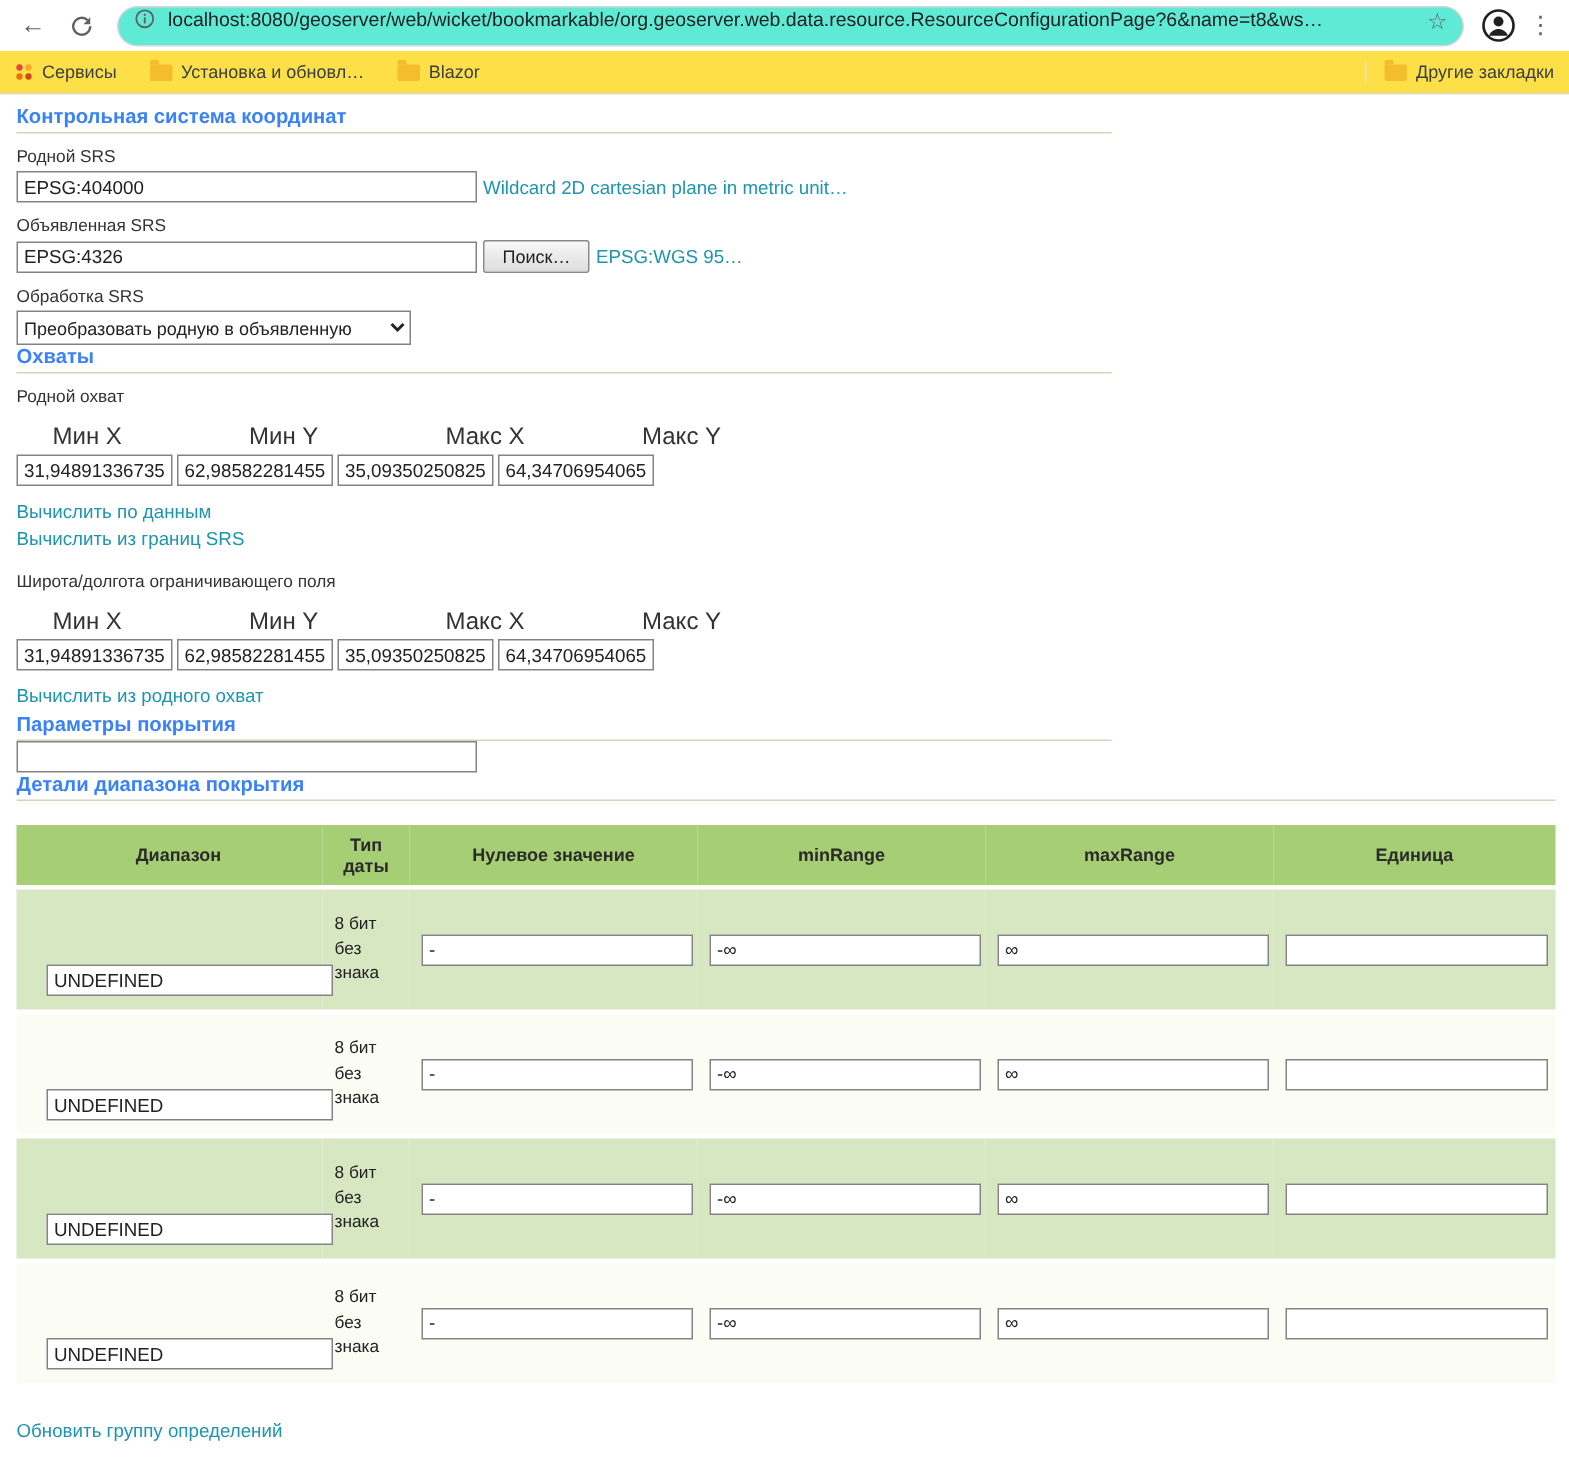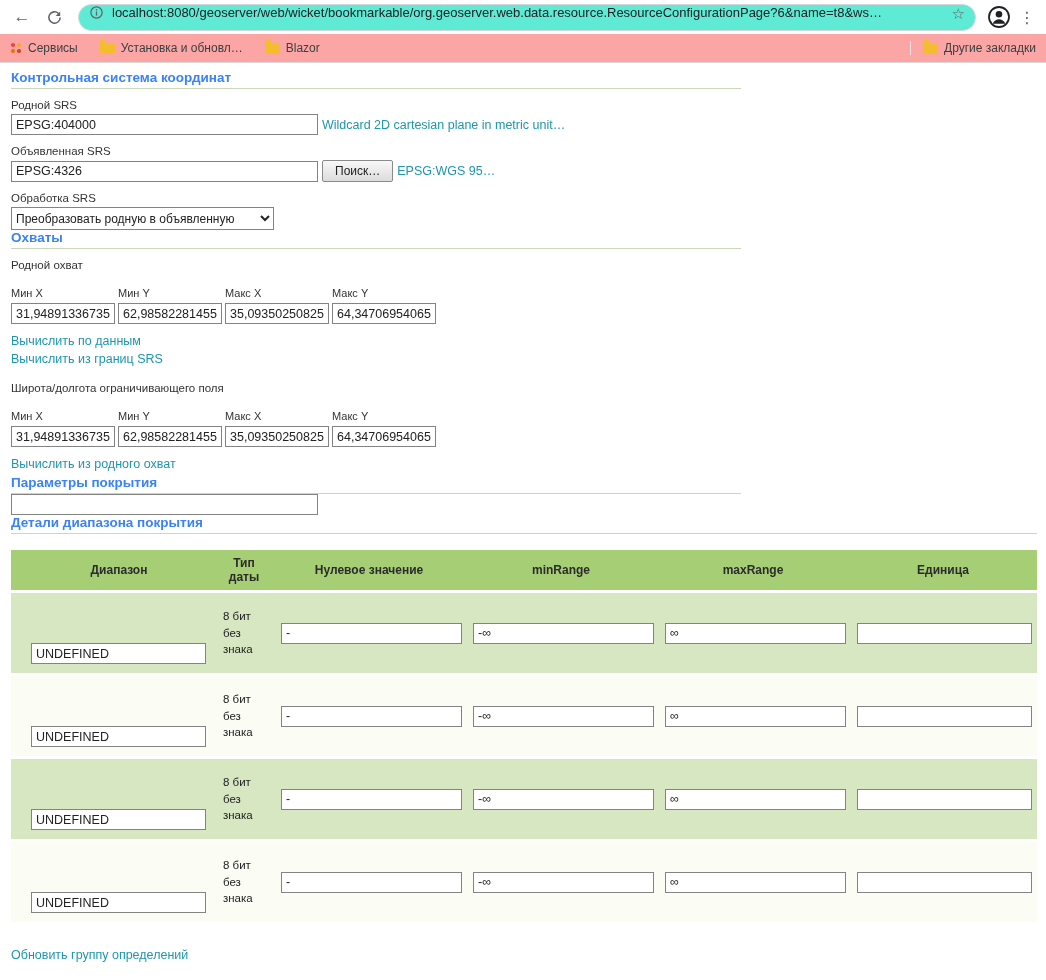--- a/index.html
+++ b/index.html
@@ -29,21 +29,21 @@
   .omnibox .url{
     flex:1; font-size:13px; color:#202124; white-space:nowrap;
     overflow:hidden; text-overflow:ellipsis; margin-left:8px;
   }
   .star-icon{ font-size:15px; color:#5f6368; margin-left:8px; cursor:pointer; }
   .avatar-wrap{ width:26px; height:26px; display:flex; align-items:center; justify-content:center; cursor:pointer; }
   .menu-icon{ font-size:16px; color:#5f6368; width:22px; text-align:center; cursor:pointer; }
 
   .bookmarks-bar{
     height:29px; display:flex; align-items:center; gap:22px;
-    padding:0 10px; background:#fca5a5; border-bottom:1px solid #d9d9d9;
+    padding:0 10px; background:#fde047; border-bottom:1px solid #d9d9d9;
     font-size:12px; color:#3c4043;
   }
   .bm{ display:flex; align-items:center; gap:6px; cursor:pointer; white-space:nowrap; }
   .folder-icon{
     width:15px; height:11px; background:#f3bd2e; border-radius:1.5px;
     position:relative; flex:0 0 auto;
   }
   .folder-icon::before{
     content:""; position:absolute; top:-3px; left:0; width:6px; height:3px;
     background:#f3bd2e; border-radius:1px 1px 0 0;
@@ -75,39 +75,39 @@
     height:22px; padding:1px 12px; font-size:12px; font-family:inherit;
     background:linear-gradient(#f8f8f8,#dcdcdc); border:1px solid #8a8a8a;
     border-radius:2px; color:#222; cursor:pointer;
   }
   select.gs-select{
     height:23px; width:263px; font-size:12px; font-family:inherit;
     border:1px solid #838383; background:#fff; color:#222;
   }
 
   .bbox-labels{ margin-top:12px; }
-  .bbox-labels span{ display:inline-block; width:107px; font-size:11px; color:#333; }
+  .bbox-labels span{ display:inline-block; width:107px; font-size:16px; color:#333;margin-left:24px; }
   .bbox-inputs{ margin-top:2px; }
   .bbox-inputs input{ width:104px; margin-right:3px; }
 
   
   table.bands{
     border-collapse:separate; border-spacing:0 3px;
     width:1026px; table-layout:fixed; margin-top:13px;
   }
   table.bands th{
     background:#a6ce74; text-align:center; font-size:12px; color:#2b2b2b;
     padding:6px 8px; height:40px; vertical-align:middle; font-weight:bold;
   }
   table.bands th:first-child, table.bands td:first-child{ padding-left:20px; }
   table.bands td{ padding:9px 8px; vertical-align:middle; font-size:11.5px; }
   tr.row-green td{ background:#d7e7c2; }
   tr.row-pale td{ background:#fbfcf4; }
   .dtype{ line-height:1.45; color:#222; }
-  .band-input{ width:175px;margin-top:41px; }
+  .band-input{ width:191px;margin-top:41px; }
   .cell-input{ width:181px; }
   .unit-input{ width:175px; }
 
   
   .footer{ margin-top:34px; display:flex; align-items:center; padding-bottom:10px; }
   .btn-green{
     background:linear-gradient(#aed37f,#7fb243); border:1px solid #69953c;
     border-radius:4px; color:#fff; font-weight:bold; font-size:11.5px;
     font-family:inherit; padding:7px 13px; cursor:pointer; margin-right:12px;
   }

